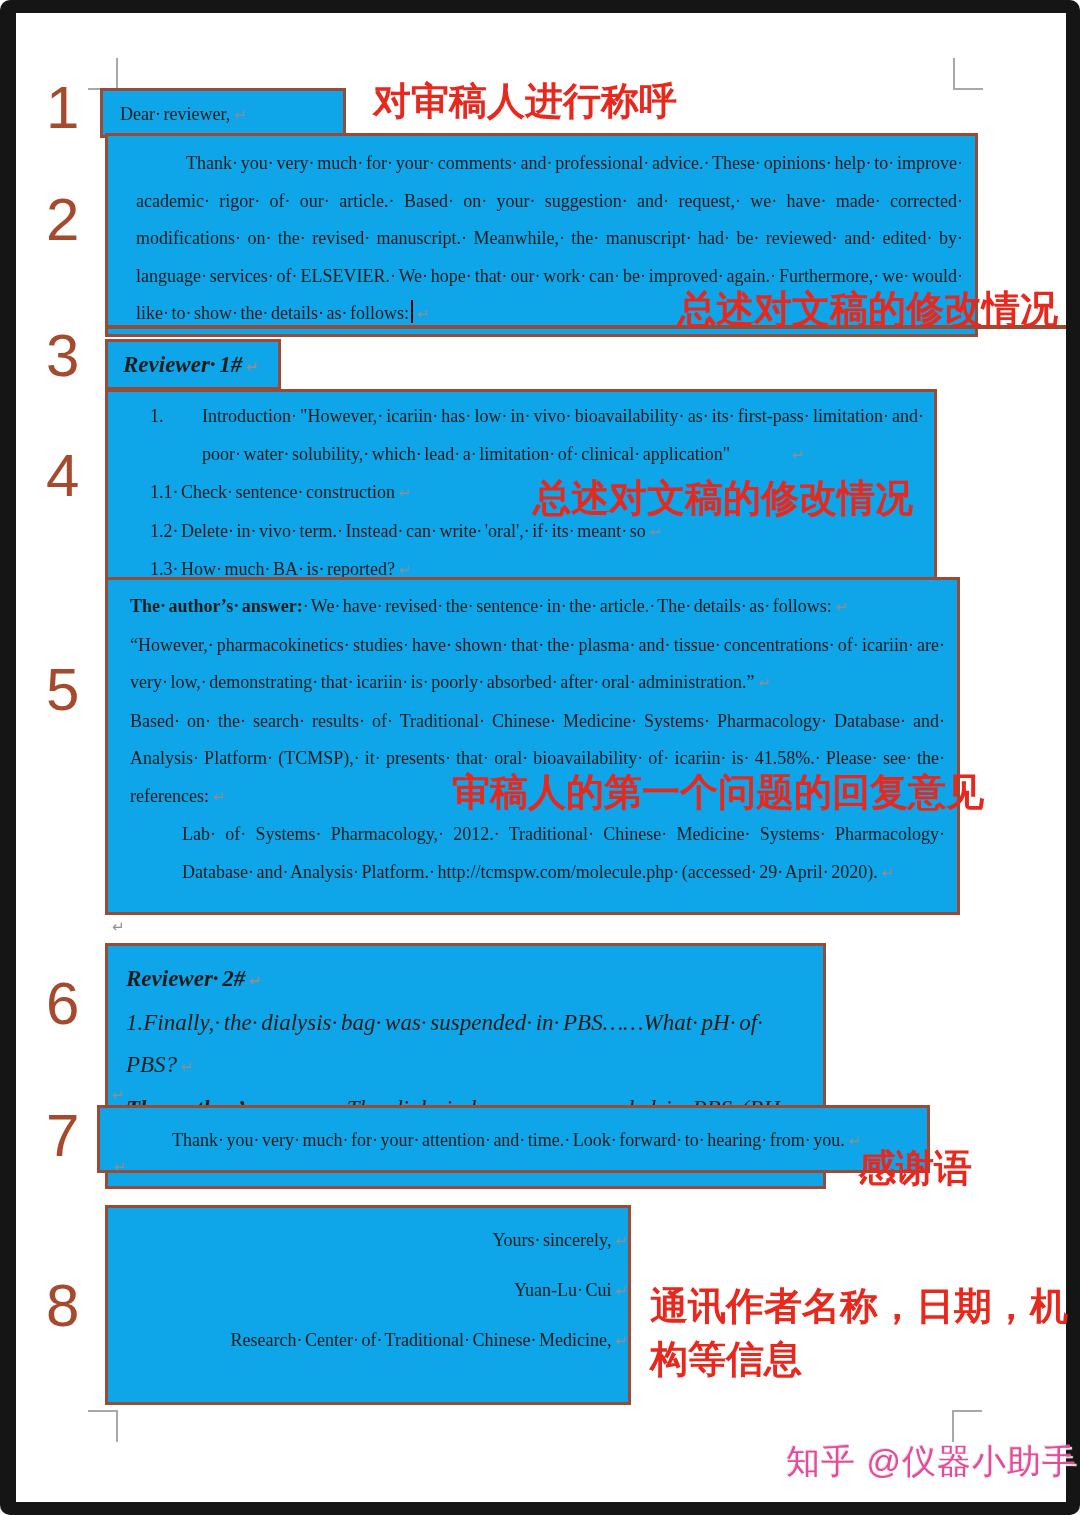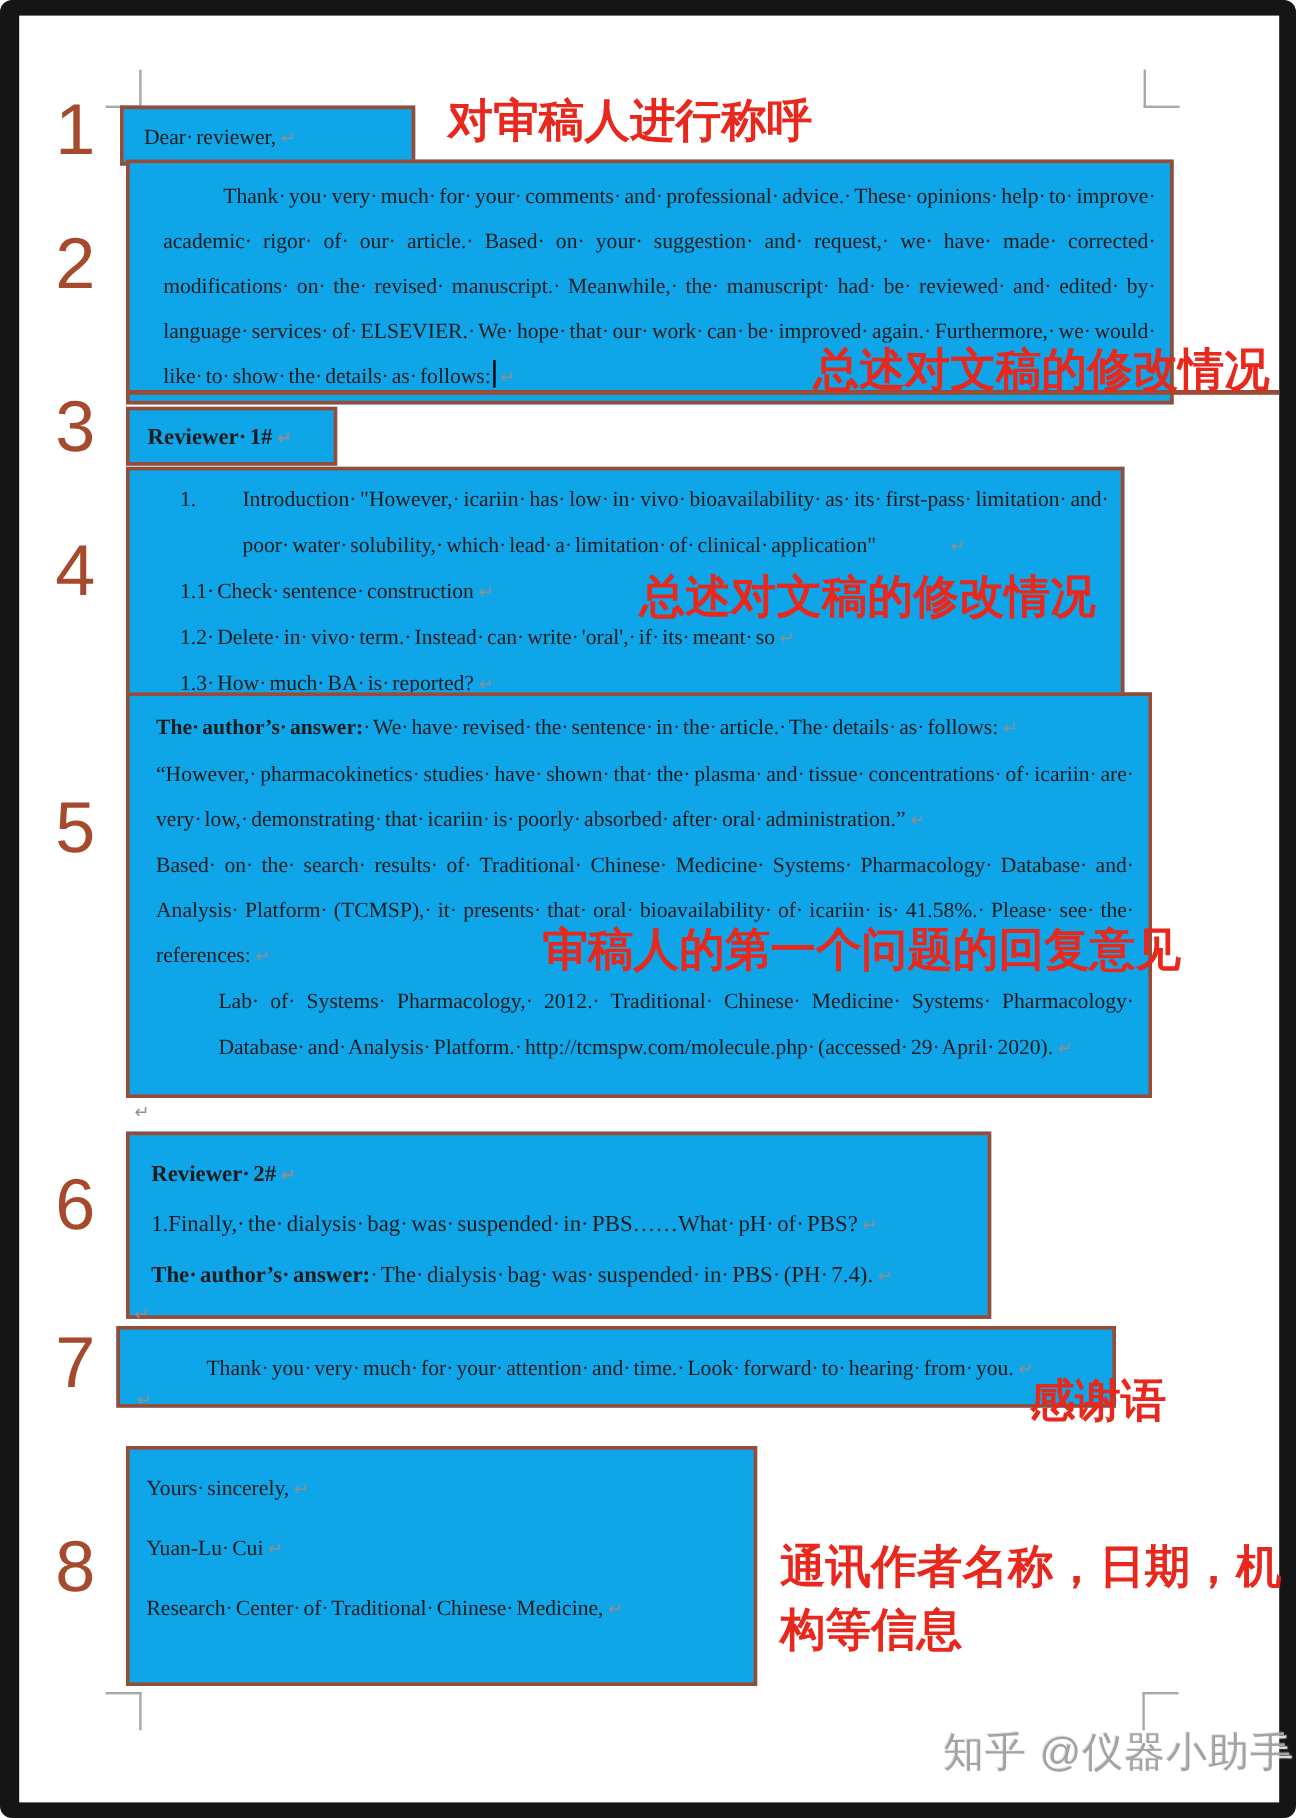--- a/index.html
+++ b/index.html
@@ -37,40 +37,40 @@
   .hline { position:absolute; left:105px; top:325px; width:961px; height:4px; background:#9a4b36; }
 
   .doc { margin:0; font-size:18px; line-height:37.5px; color:#1c1c1c; word-spacing:-2px; }
   .just   { text-align:justify; }
   .indent { text-indent:50px; }
   .b  { font-weight:bold; }
   .u  { text-underline-offset:3px;text-align:center; }
   .hang { padding-left:52px; }
   .mk { display:inline-block; width:52px; margin-left:-52px; }
   .ref { margin-left:52px; }
-  .box3 .doc, .box6 .doc { font-size:19px; }
+  .box3 .doc, .box6 .doc { font-size:23px;font-style:italic; }
   .box6 .doc { line-height:42px; }
-  .box8 .doc { line-height:49px; }
+  .box8 .doc { line-height:49px;text-align:right; }
 
   
   .pm::after { content:"\21B5"; color:#8f8f8f; font-size:15px; margin-left:4px; font-family:"DejaVu Sans",sans-serif; }
   .pm-far::after { margin-left:62px; }
   .fpm { position:absolute; color:#8f8f8f; font:15px "DejaVu Sans",sans-serif; }
   .caret { display:inline-block; width:2px; height:23px; background:#000; vertical-align:-4px; margin-left:2px; }
 
   .ann {
     position:absolute; color:#e8271d; white-space:nowrap;
     font:700 38px/53px "Liberation Sans","DejaVu Sans",sans-serif;
   }
   .ann.wrap { white-space:normal; }
 
   .watermark {
     position:absolute; left:786px; top:1444px;
     font:400 34px/1 "Liberation Sans","DejaVu Sans",sans-serif;
-    color:#a3a3a3; letter-spacing:1px;
+    color:#ec4899; letter-spacing:1px;
     text-shadow:2px 2px 1px rgba(255,255,255,.95), -1px -1px 0 rgba(170,170,170,.35);
   }
 </style>
 </head>
 <body>
 
 <div class="canvas">
   <div class="page"></div>
 
   <div class="crop tl"></div>

